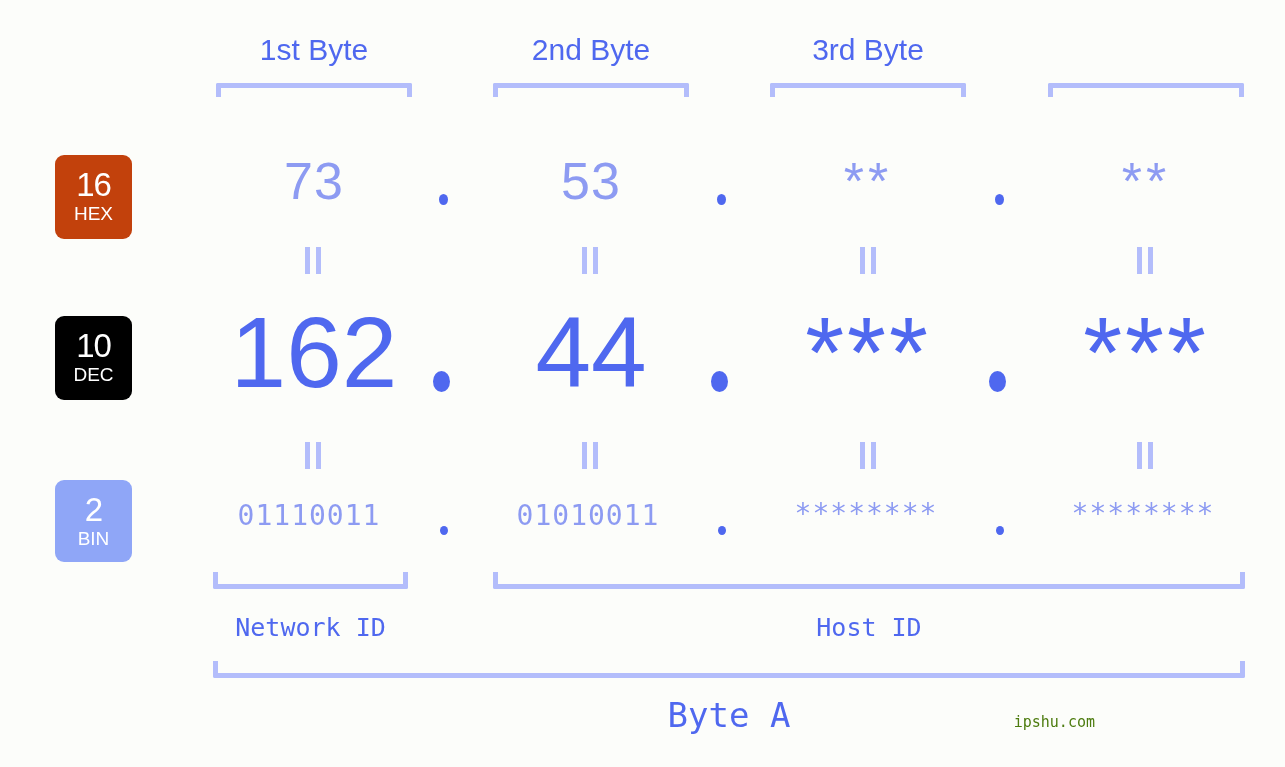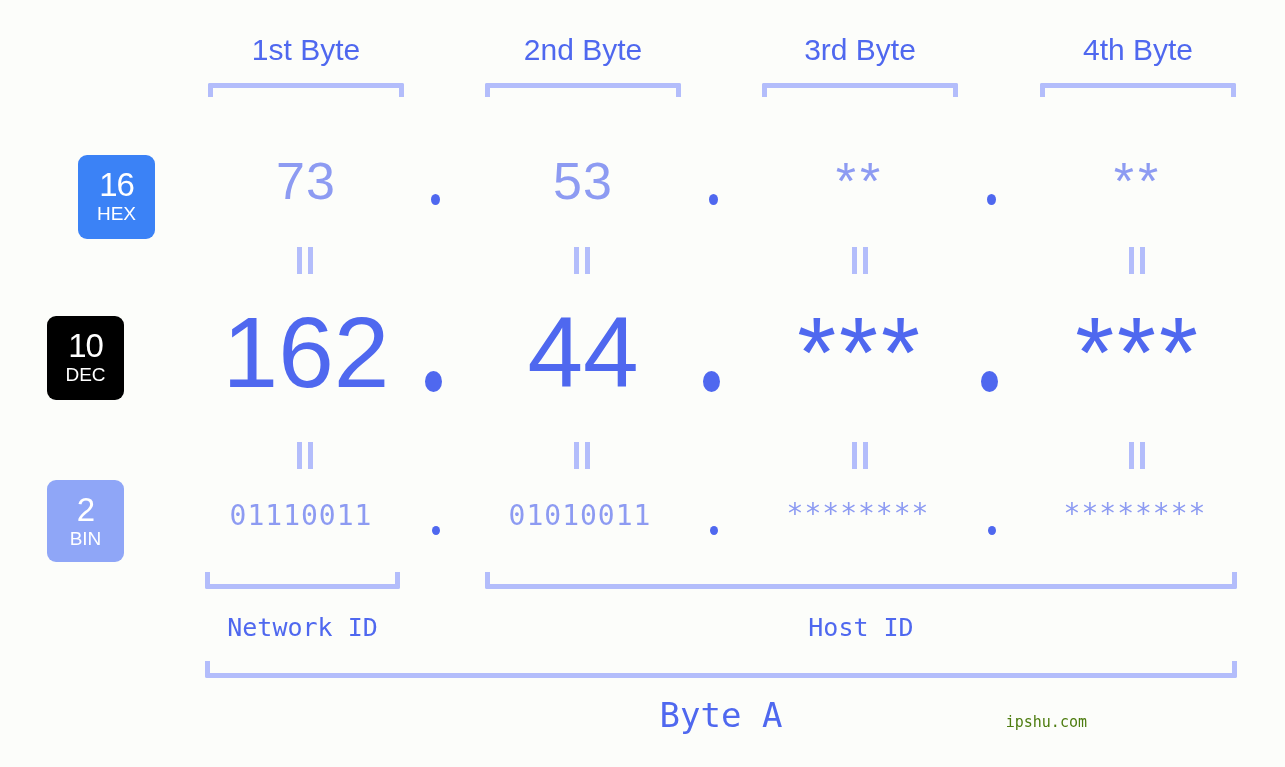--- a/index.html
+++ b/index.html
@@ -10,21 +10,21 @@
     width: 1285px;
     height: 767px;
     background: #fcfdfa;
     font-family: "Liberation Sans", sans-serif;
     overflow: hidden;
     position: relative;
   }
 
   #stage {
     position: absolute;
-    left: 0; top: 0;
+    left: 8px; top: 0;
     width: 1083px;
     height: 767px;
     padding-left: 18px;
   }
 
   
   .byte-label {
     position: absolute;
     top: 33px;
     text-align: center;
@@ -178,28 +178,27 @@
   }
 </style>
 </head>
 <body>
 
 <div id="stage">
 
   <div class="byte-label" style="left:208px; width:196px;">1st Byte</div>
   <div class="byte-label" style="left:485px; width:196px;">2nd Byte</div>
   <div class="byte-label" style="left:762px; width:196px;">3rd Byte</div>
-  <div class="byte-label" style="left:1040px; width:196px;">4th Byte</div>
 
   <div class="bracket-down" style="left:208px; top:83px; width:196px;"></div>
   <div class="bracket-down" style="left:485px; top:83px; width:196px;"></div>
   <div class="bracket-down" style="left:762px; top:83px; width:196px;"></div>
   <div class="bracket-down" style="left:1040px; top:83px; width:196px;"></div>
 
-  <div class="badge" style="top:155px; height:84px; padding-top:13px; background:#3b82f6;margin-left:31px;">
+  <div class="badge" style="top:155px; height:84px; padding-top:13px; background:#c2410c;">
     <span class="num">16</span>
     <span class="base">HEX</span>
   </div>
 
   <div class="cell hex-val" style="left:208px; top:155px; width:196px;">73</div>
   <div class="dot dot-hex" style="left:431px; top:194px;"></div>
 
   <div class="cell hex-val" style="left:485px; top:155px; width:196px;">53</div>
   <div class="dot dot-hex" style="left:709px; top:194px;"></div>
 

